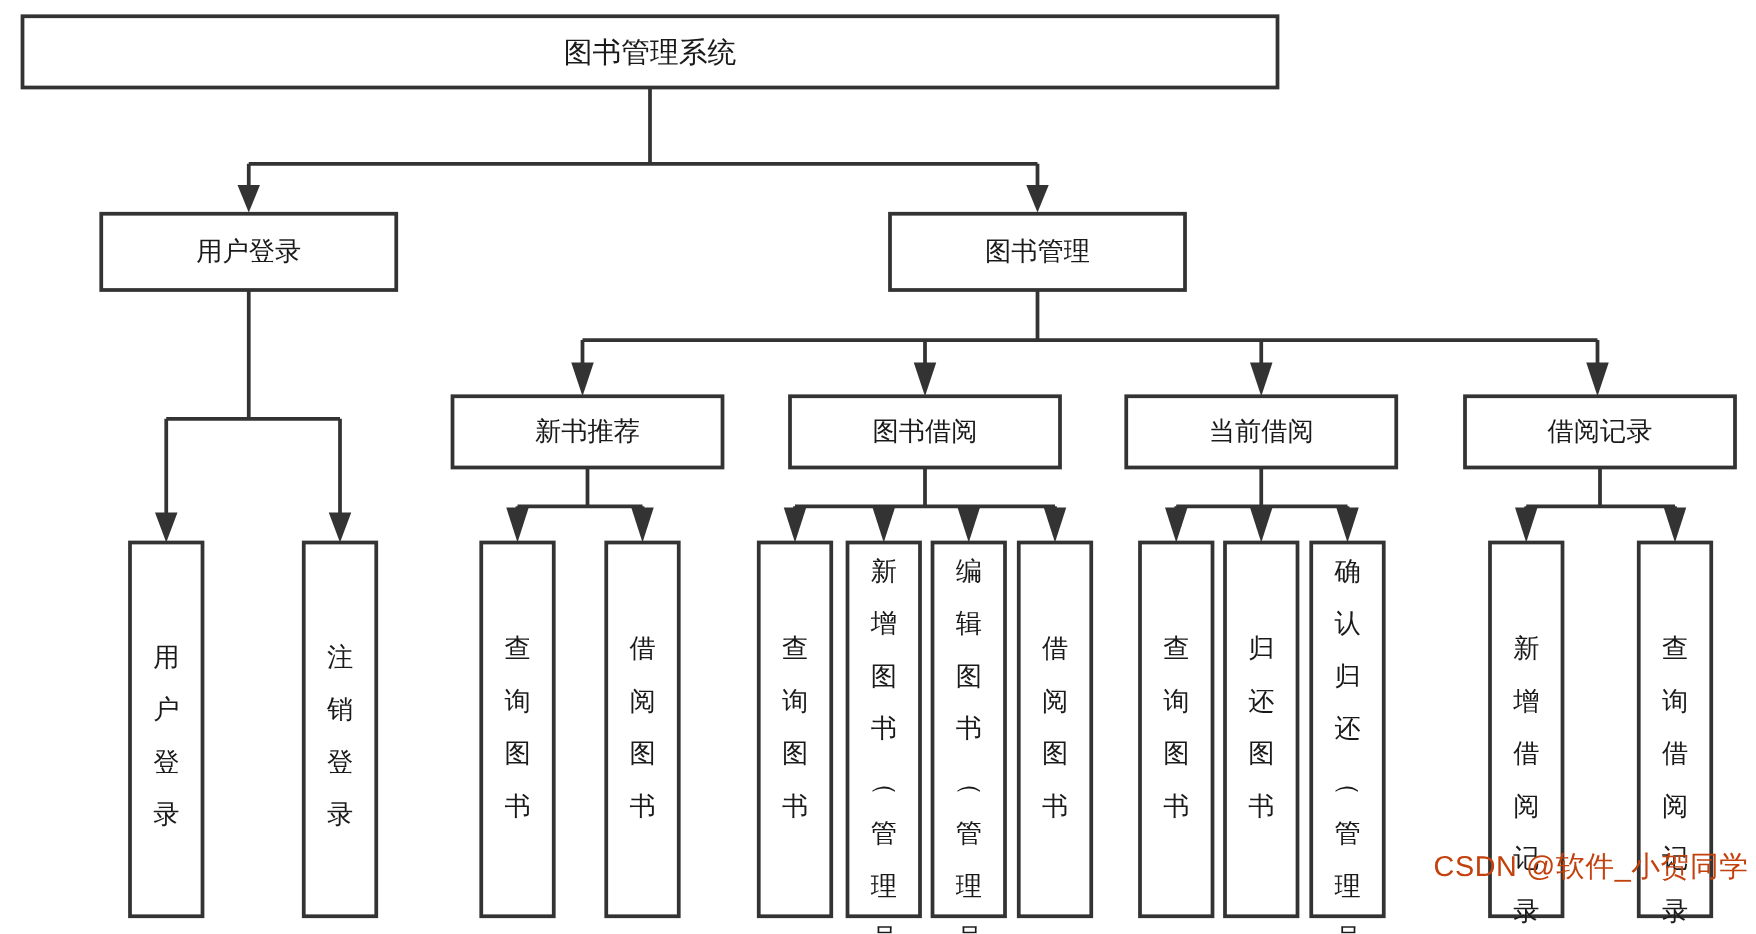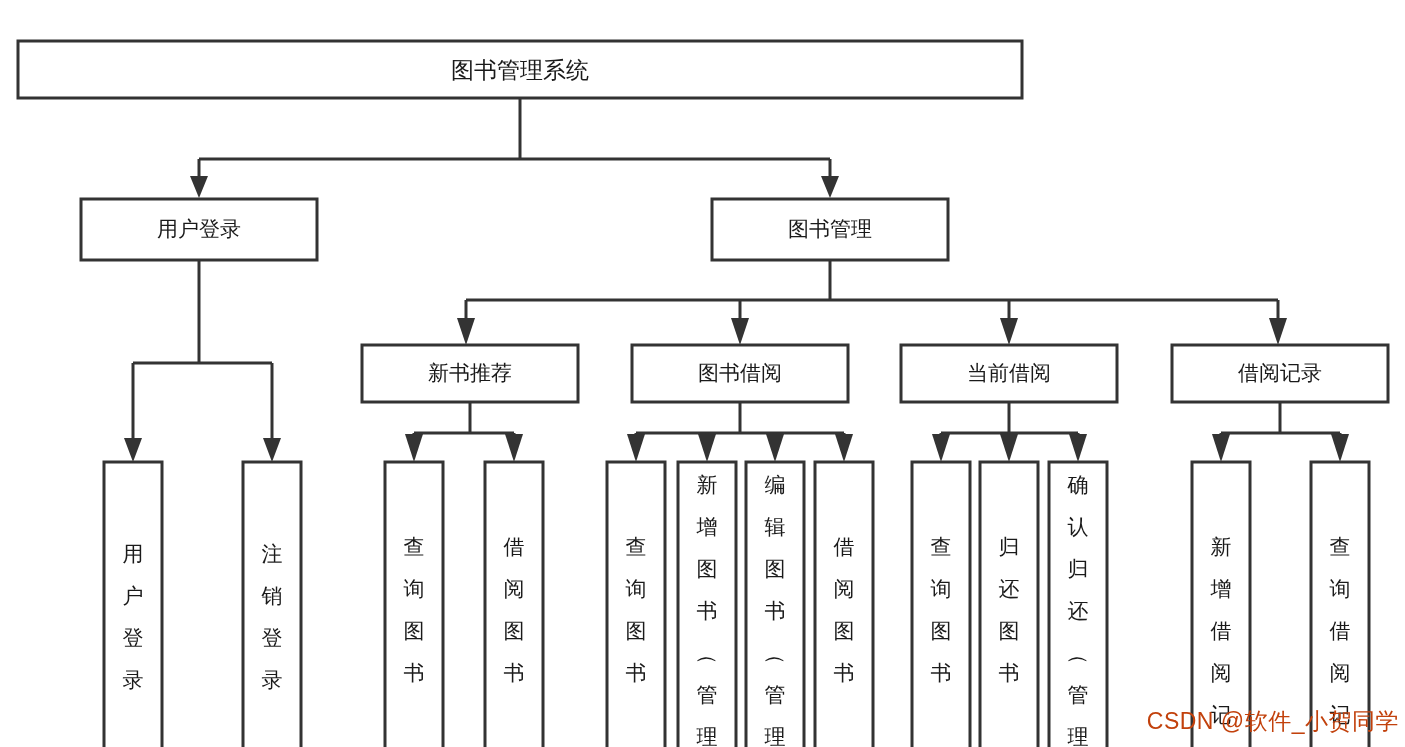--- a/index.html
+++ b/index.html
@@ -12,21 +12,20 @@
     width: 1405px;
     height: 747px;
     overflow: hidden;
     font-family: "DejaVu Sans", "Liberation Sans", sans-serif;
   }
   #diagram-root {
     position: relative;
     width: 1405px;
     height: 713px;
     background: #ffffff;
-    margin-top: 28px;
   }
   svg.diagram-canvas {
     display: block;
     width: 1405px;
     height: 747px;
   }
   .node-box {
     fill: #ffffff;
     stroke: #333333;
     stroke-width: 3;

